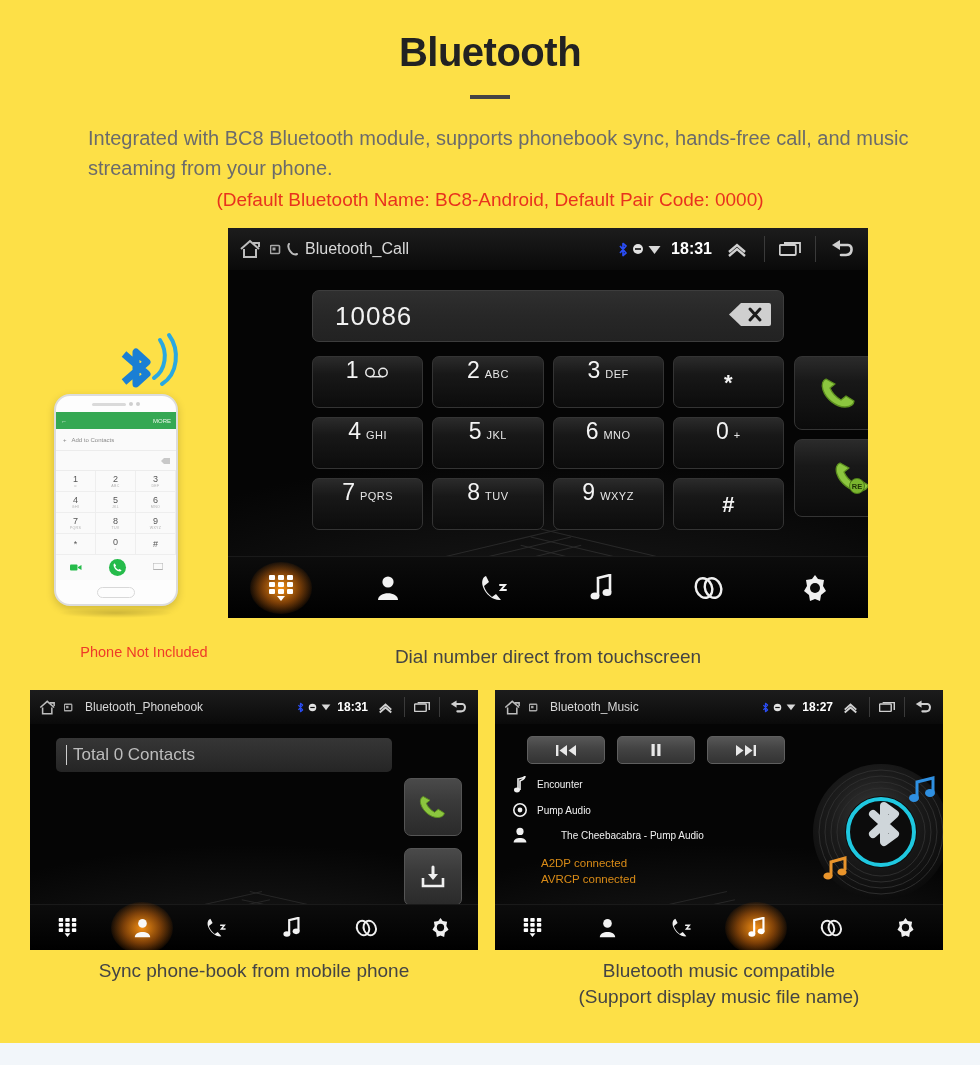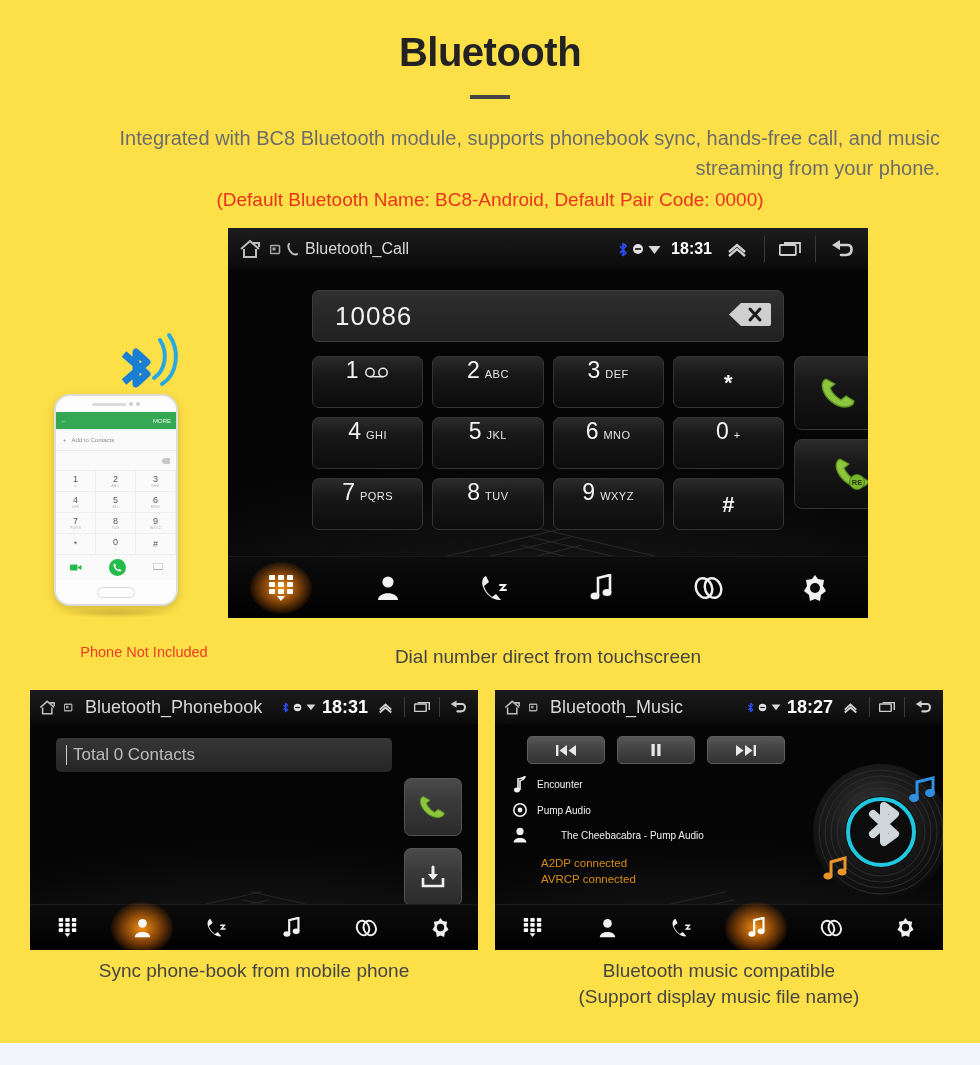--- a/index.html
+++ b/index.html
@@ -13,21 +13,21 @@
 
   
   .hdr-title {
     text-align: center; font-size: 40px; font-weight: bold;
     color: #222; letter-spacing: -0.5px; padding-top: 30px;
   }
   .hdr-rule {
     width: 40px; height: 4px; background:#444; margin: 20px auto 24px auto;
   }
   .hdr-sub {
-    text-align:right; font-size:20px; color:#6b6b6b; line-height:30px;
+    text-align:left; font-size:20px; color:#6b6b6b; line-height:30px;
     padding: 0 40px;
     margin-left: 48px;
   }
   .hdr-note {
     text-align:center; font-size:19px; color:#e8321e; line-height:30px;
     margin-top: 2px;
   }
 
   
   .screen {
@@ -102,27 +102,27 @@
   .key .sym { font-size:22px; font-weight:bold; line-height:52px; }
 
   .callcol { position:absolute; left:566px; top:86px; width:90px; }
   .callbtn {
     width:90px; height:74px; border-radius:8px;
     background: linear-gradient(180deg,#2b2b2b 0%,#181818 34%,#0b0b0b 100%);
     border:1px solid #343434;
     display:flex; align-items:center; justify-content:center;
     margin-bottom:9px;
   }
-  .callbtn.tall { height:70px;padding-left:31px; }
+  .callbtn.tall { height:78px;padding-left:31px; }
 
   
   .mini { width:448px; height:260px; top:690px; }
   #phonebook-screen { left:30px; }
   #music-screen { left:495px; }
-  .mini .statusbar { height:34px; padding:16px 8px; font-size:18px; }
+  .mini .statusbar { height:34px; padding:16px 8px; font-size:12px; }
   .mini .body-area { height:226px; }
   .mini .navbar { height:46px; }
 
   .searchfield {
     position:absolute; left:26px; top:14px; width:336px; height:34px;
     background: linear-gradient(180deg,#363636 0%,#2c2c2c 60%,#252525 100%);
     border-radius:5px; display:flex; align-items:center; padding:0 10px;
   }
   .searchfield .caret { width:1px; height:20px; background:#cfcfcf; margin-right:6px; }
   .searchfield .txt { color:#bdbdbd; font-size:17px; }

